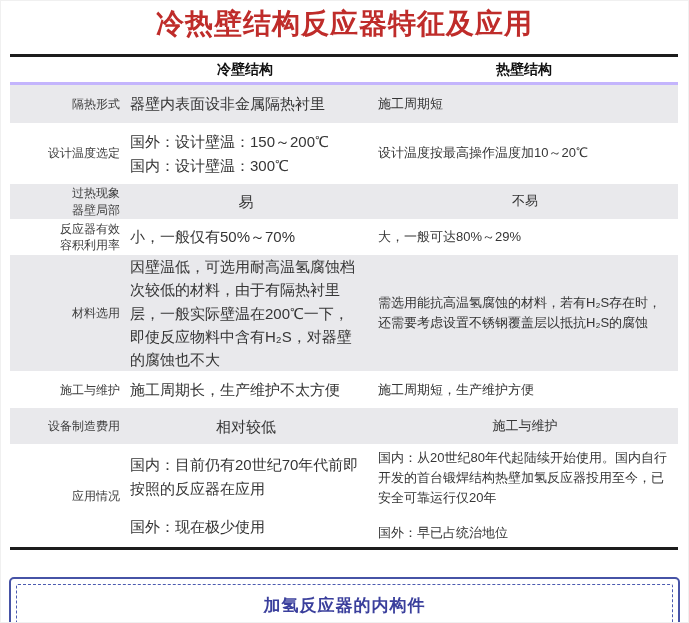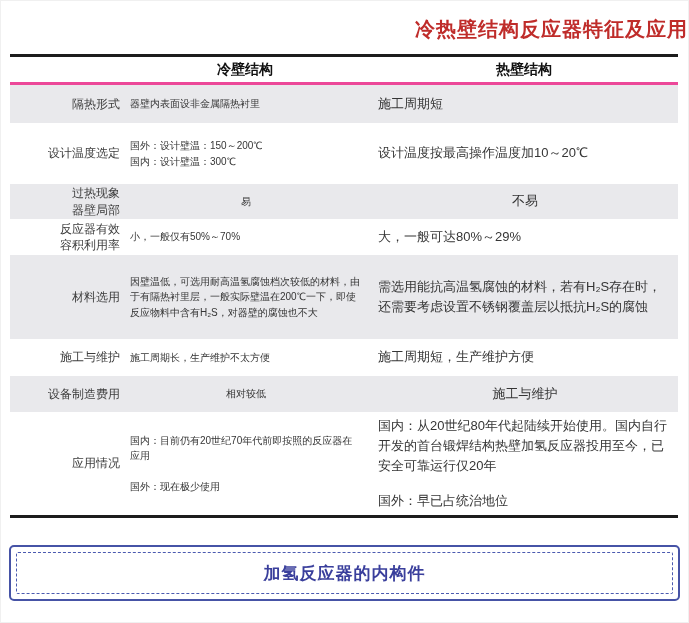--- a/index.html
+++ b/index.html
@@ -5,48 +5,48 @@
   * { margin: 0; padding: 0; box-sizing: border-box; }
   html, body { width: 689px; height: 623px; }
   body {
     font-family: "Liberation Sans", sans-serif;
     background: #ffffff;
     color: #353535;
     border: 1px solid #f0f0f0;
     overflow: hidden;
   }
   .page-title {
-    margin-top: 15px;
-    text-align: right;
-    font-size: 20px;
+    margin-top: 4px;
+    text-align: center;
+    font-size: 28px;
     font-weight: bold;
     color: #bf2c2a;
     letter-spacing: 1px;
   }
   .cmp-table {
     margin: 11px 10px 0 9px;
     border-top: 3px solid #1c1c1c;
     border-bottom: 3px solid #1c1c1c;
   }
   .thead {
     display: flex;
     align-items: center;
     min-height: 28px;
-    border-bottom: 3px solid #ec4899;
+    border-bottom: 3px solid #c4b5fd;
     font-size: 14px;
     font-weight: bold;
     color: #111111;
   }
   .row {
     display: flex;
     align-items: center;
   }
   .row.gray { background: #e9e9ec; }
   .col-label { flex: 0 0 110px; text-align: right; font-size: 12px; line-height: 1.35; color: #3c3c3c; }
-  .col-cold  { flex: 0 0 250px; padding: 0 8px 0 10px; font-size: 10px; line-height: 1.55; }
+  .col-cold  { flex: 0 0 250px; padding: 0 8px 0 10px; font-size: 15px; line-height: 1.55; }
   .col-hot   { flex: 1 1 auto;  padding: 0 6px 0 8px;  font-size: 13px; line-height: 1.55; }
   .thead .col-cold, .thead .col-hot { text-align: center; font-size: 14px; padding: 0; }
   .cell.center { text-align: center; }
   .para + .para { margin-top: 15px; }
   .banner {
     margin: 27px 8px 0 8px;
     height: 56px;
     border: 2px solid #4653a6;
     border-radius: 5px;
     padding: 5px;

